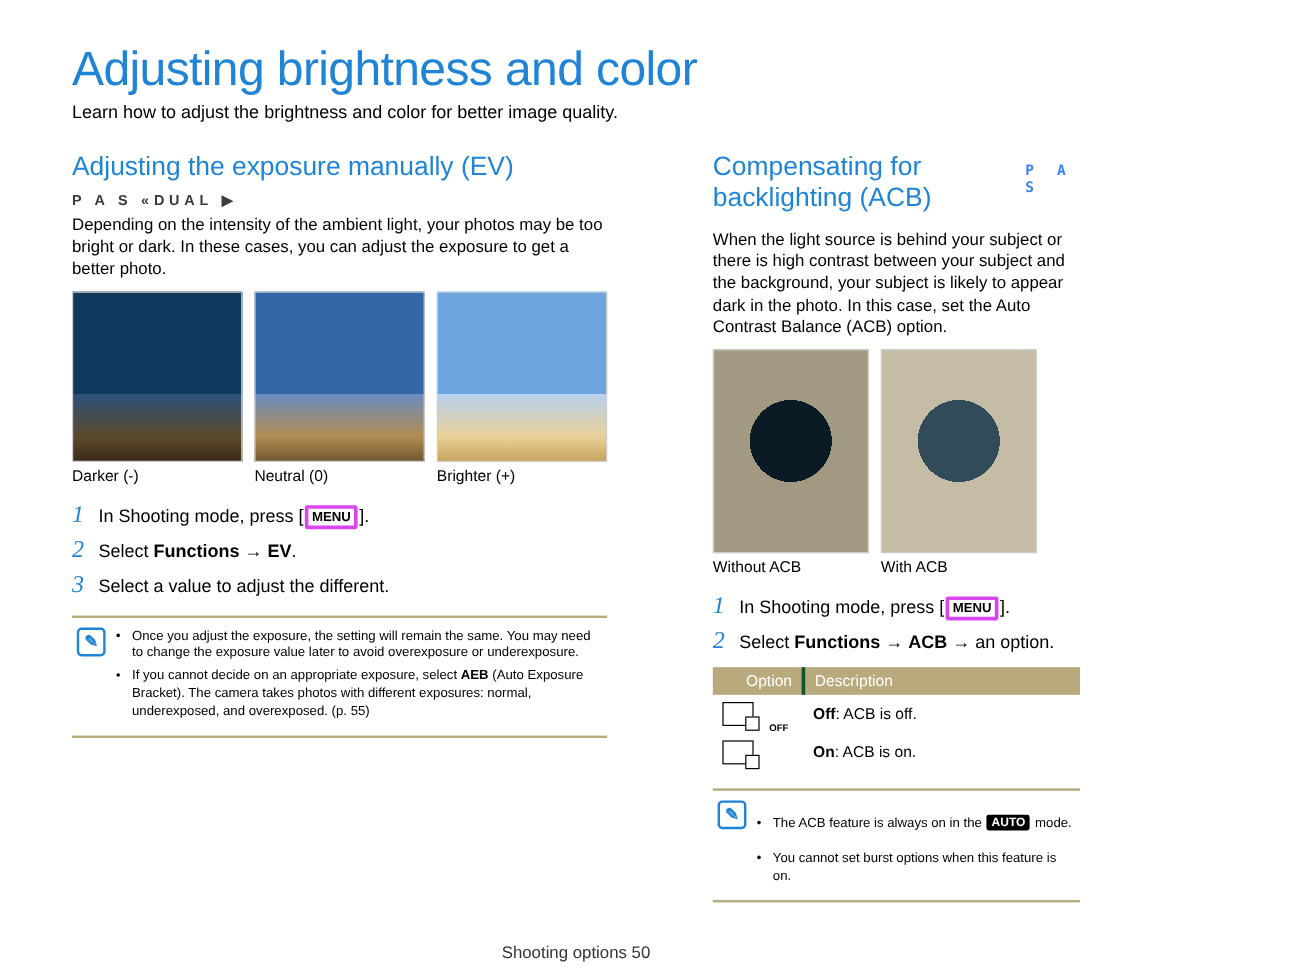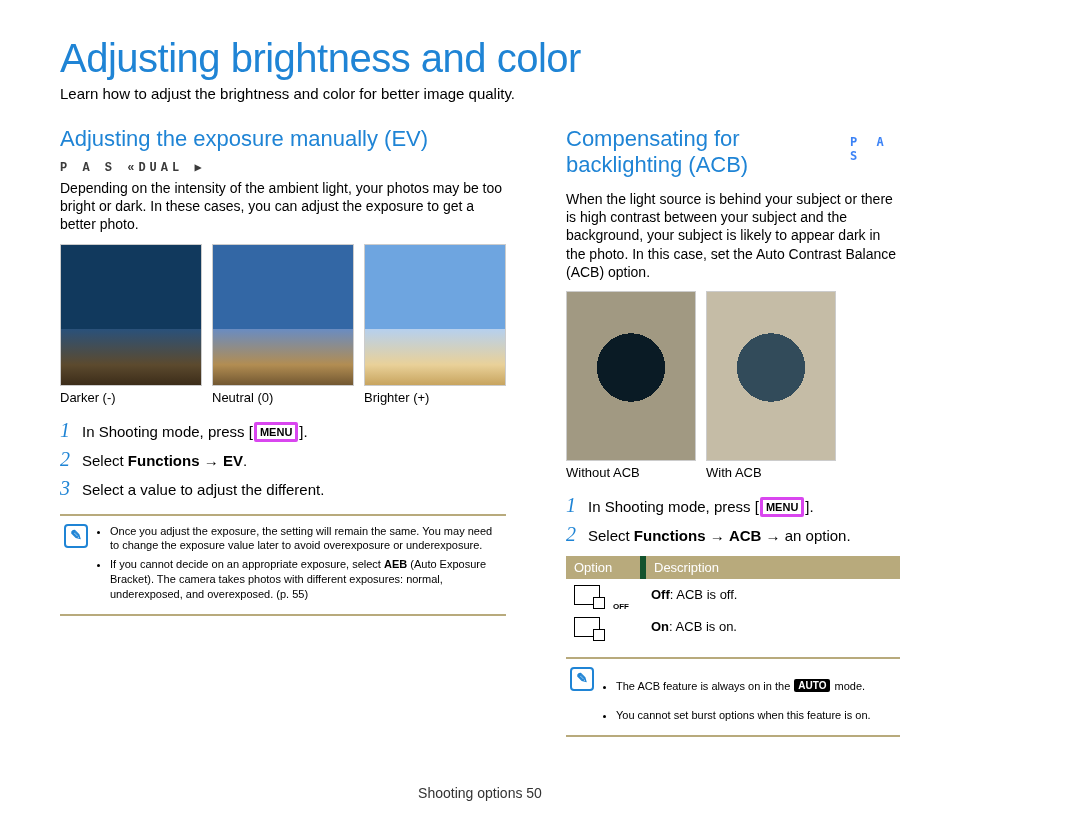--- a/index.html
+++ b/index.html
@@ -23,38 +23,38 @@
     font-size: 40px;
     margin: 0 0 4px 0;
     letter-spacing: -0.5px;
   }
   .subtitle {
     font-size: 15px;
     margin-bottom: 24px;
   }
   .columns {
     display: flex;
-    gap: 60px;
+    gap: 88px;
   }
   .col {
     width: 450px;
   }
   h2.section {
     color: #1f84d5;
     font-weight: 400;
     font-size: 22px;
     margin: 0 0 8px 0;
   }
   .section-row {
     display: flex;
     align-items: baseline;
     gap: 10px;
   }
   .mode-badges {
-    font-family: Liberation Mono, monospace;
+    font-family: Liberation Sans, sans-serif;
     font-size: 12px;
     letter-spacing: 4px;
     color: #3b3b3b;
     font-weight: bold;
   }
   .mode-badges-inline {
     font-family: monospace;
     font-size: 12px;
     letter-spacing: 6px;
     color: #3b82f6;
@@ -166,21 +166,22 @@
   }
   .opttable th {
     background: #b8aa7c;
     color: #fff;
     font-weight: normal;
     text-align: left;
     padding: 4px 8px;
   }
   .opttable th:first-child {
     width: 58px;
-    border-right: 6px solid #14532d;
+    border-right: 3px solid #14532d;
+    text-align: right;
   }
   .opttable td {
     padding: 6px 8px;
     vertical-align: middle;
   }
   .opt-icon {
     display: inline-block;
     width: 24px; height: 18px;
     border: 1px solid #000;
     position: relative;

